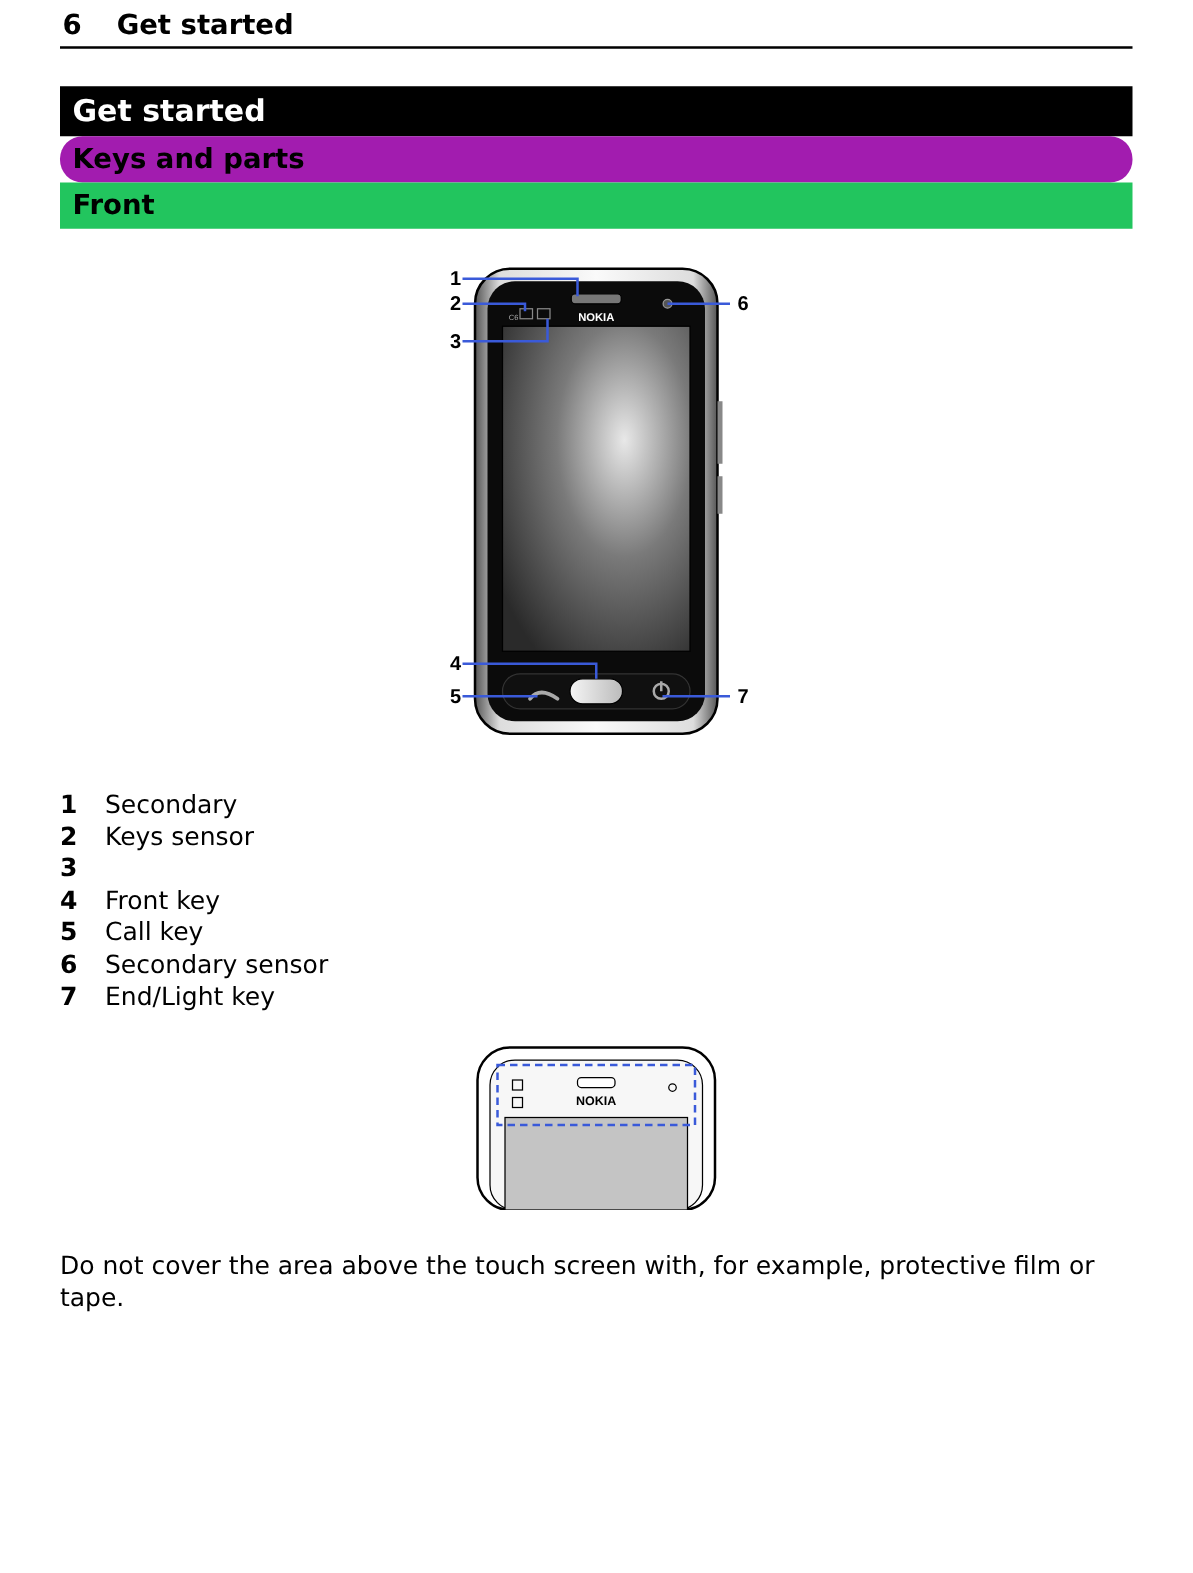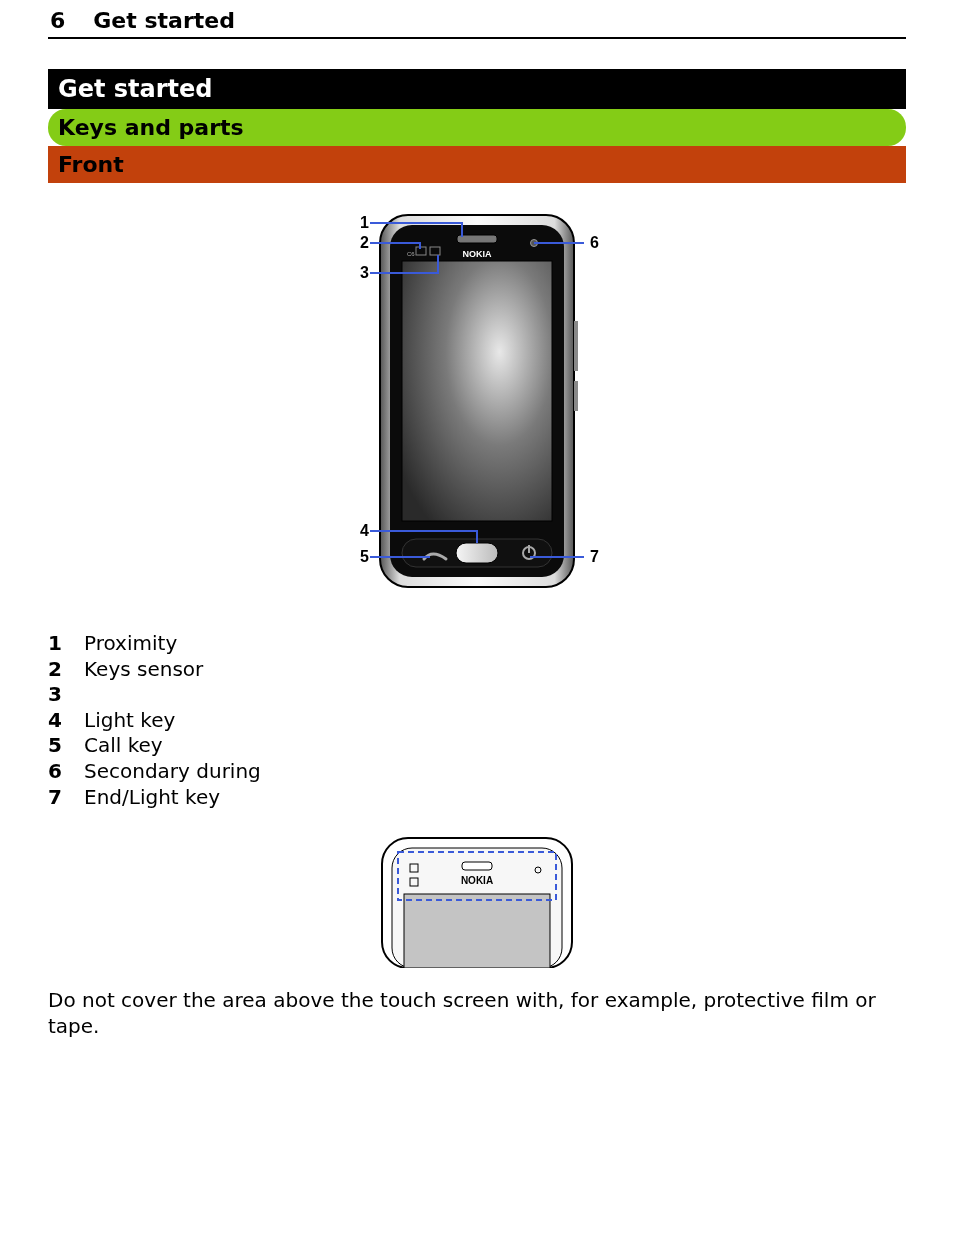--- a/index.html
+++ b/index.html
@@ -26,38 +26,38 @@
     border-bottom: 2px solid #000;
     margin: 0 48px 30px 48px;
   }
   .bar {
     margin: 0 48px;
     padding: 6px 10px;
     font-size: 24px;
     font-weight: 700;
   }
   .bar-black { background:#000; color:#fff; }
-  .bar-mid   { background:#84cc16; color:#000; font-size:22px;border-radius:18px; }
-  .bar-light { background:#c2410c; color:#000; font-size:22px; }
+  .bar-mid   { background:#a21caf; color:#000; font-size:22px;border-radius:18px; }
+  .bar-light { background:#22c55e; color:#000; font-size:22px; }
   .diagram-wrap {
     text-align:center;
     padding: 18px 0 2px 0;
   }
   .legend {
     margin: 24px 48px 0 48px;
     font-size: 20px;
   }
   .legend-row {
     display:flex;
     line-height: 1.28;
     gap: 18px;
   }
   .legend-num { width: 18px; font-weight:700; text-align:left; }
   .body-text {
-    margin: 14px 48px 0 48px;
+    margin: 26px 48px 0 48px;
     font-size: 20px;
     line-height: 1.28;
   }
   .callout-label {
     font: 600 16px/1 "Arial", sans-serif;
     fill: #000;
   }
 </style>
 </head>
 <body>
@@ -150,40 +150,40 @@
         <text x="48" y="361">5</text>
         <text x="278" y="47">6</text>
         <text x="278" y="361">7</text>
       </g>
     </svg>
   </div>
 
   <div class="legend">
     <div class="legend-row">
       <div class="legend-num">1</div>
-      <div>Proximity</div>
+      <div>Secondary</div>
     </div>
     <div class="legend-row">
       <div class="legend-num">2</div>
       <div>Keys sensor</div>
     </div>
     <div class="legend-row">
       <div class="legend-num">3</div>
     </div>
     <div class="legend-row">
       <div class="legend-num">4</div>
-      <div>Light key</div>
+      <div>Front key</div>
     </div>
     <div class="legend-row">
       <div class="legend-num">5</div>
       <div>Call key</div>
     </div>
     <div class="legend-row">
       <div class="legend-num">6</div>
-      <div>Secondary during</div>
+      <div>Secondary sensor</div>
     </div>
     <div class="legend-row">
       <div class="legend-num">7</div>
       <div>End/Light key</div>
     </div>
   </div>
 
   <div class="diagram-wrap">
     <svg width="250" height="140" viewBox="0 0 250 140">
 

